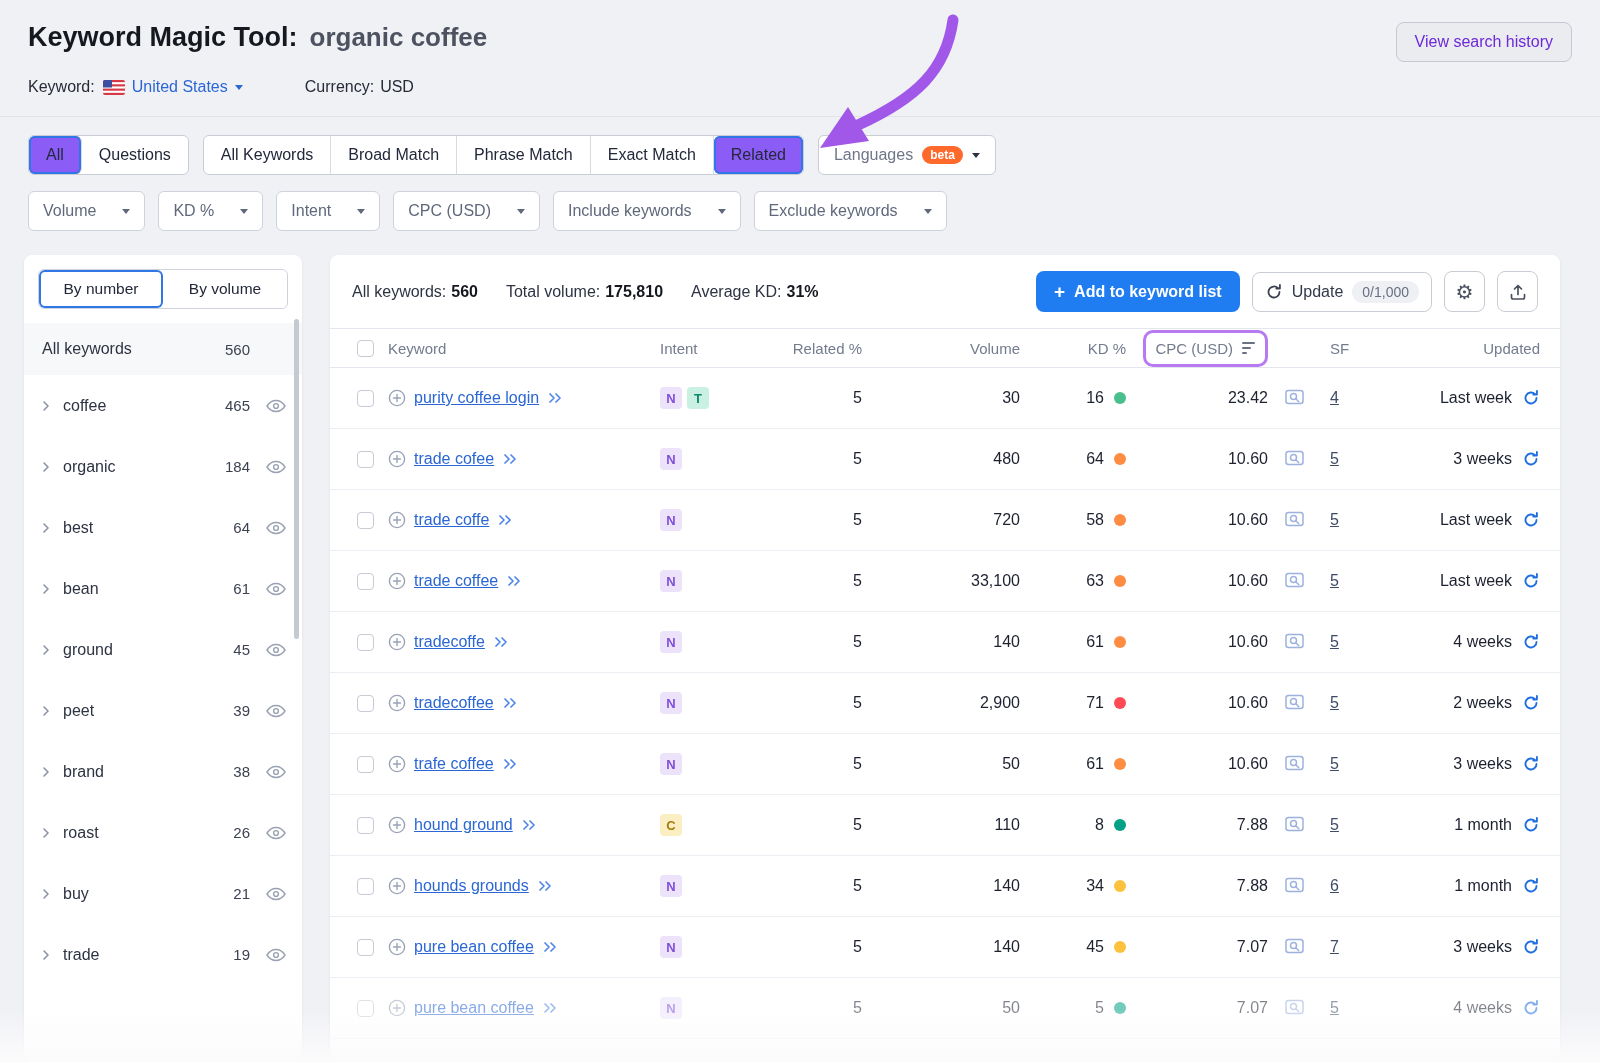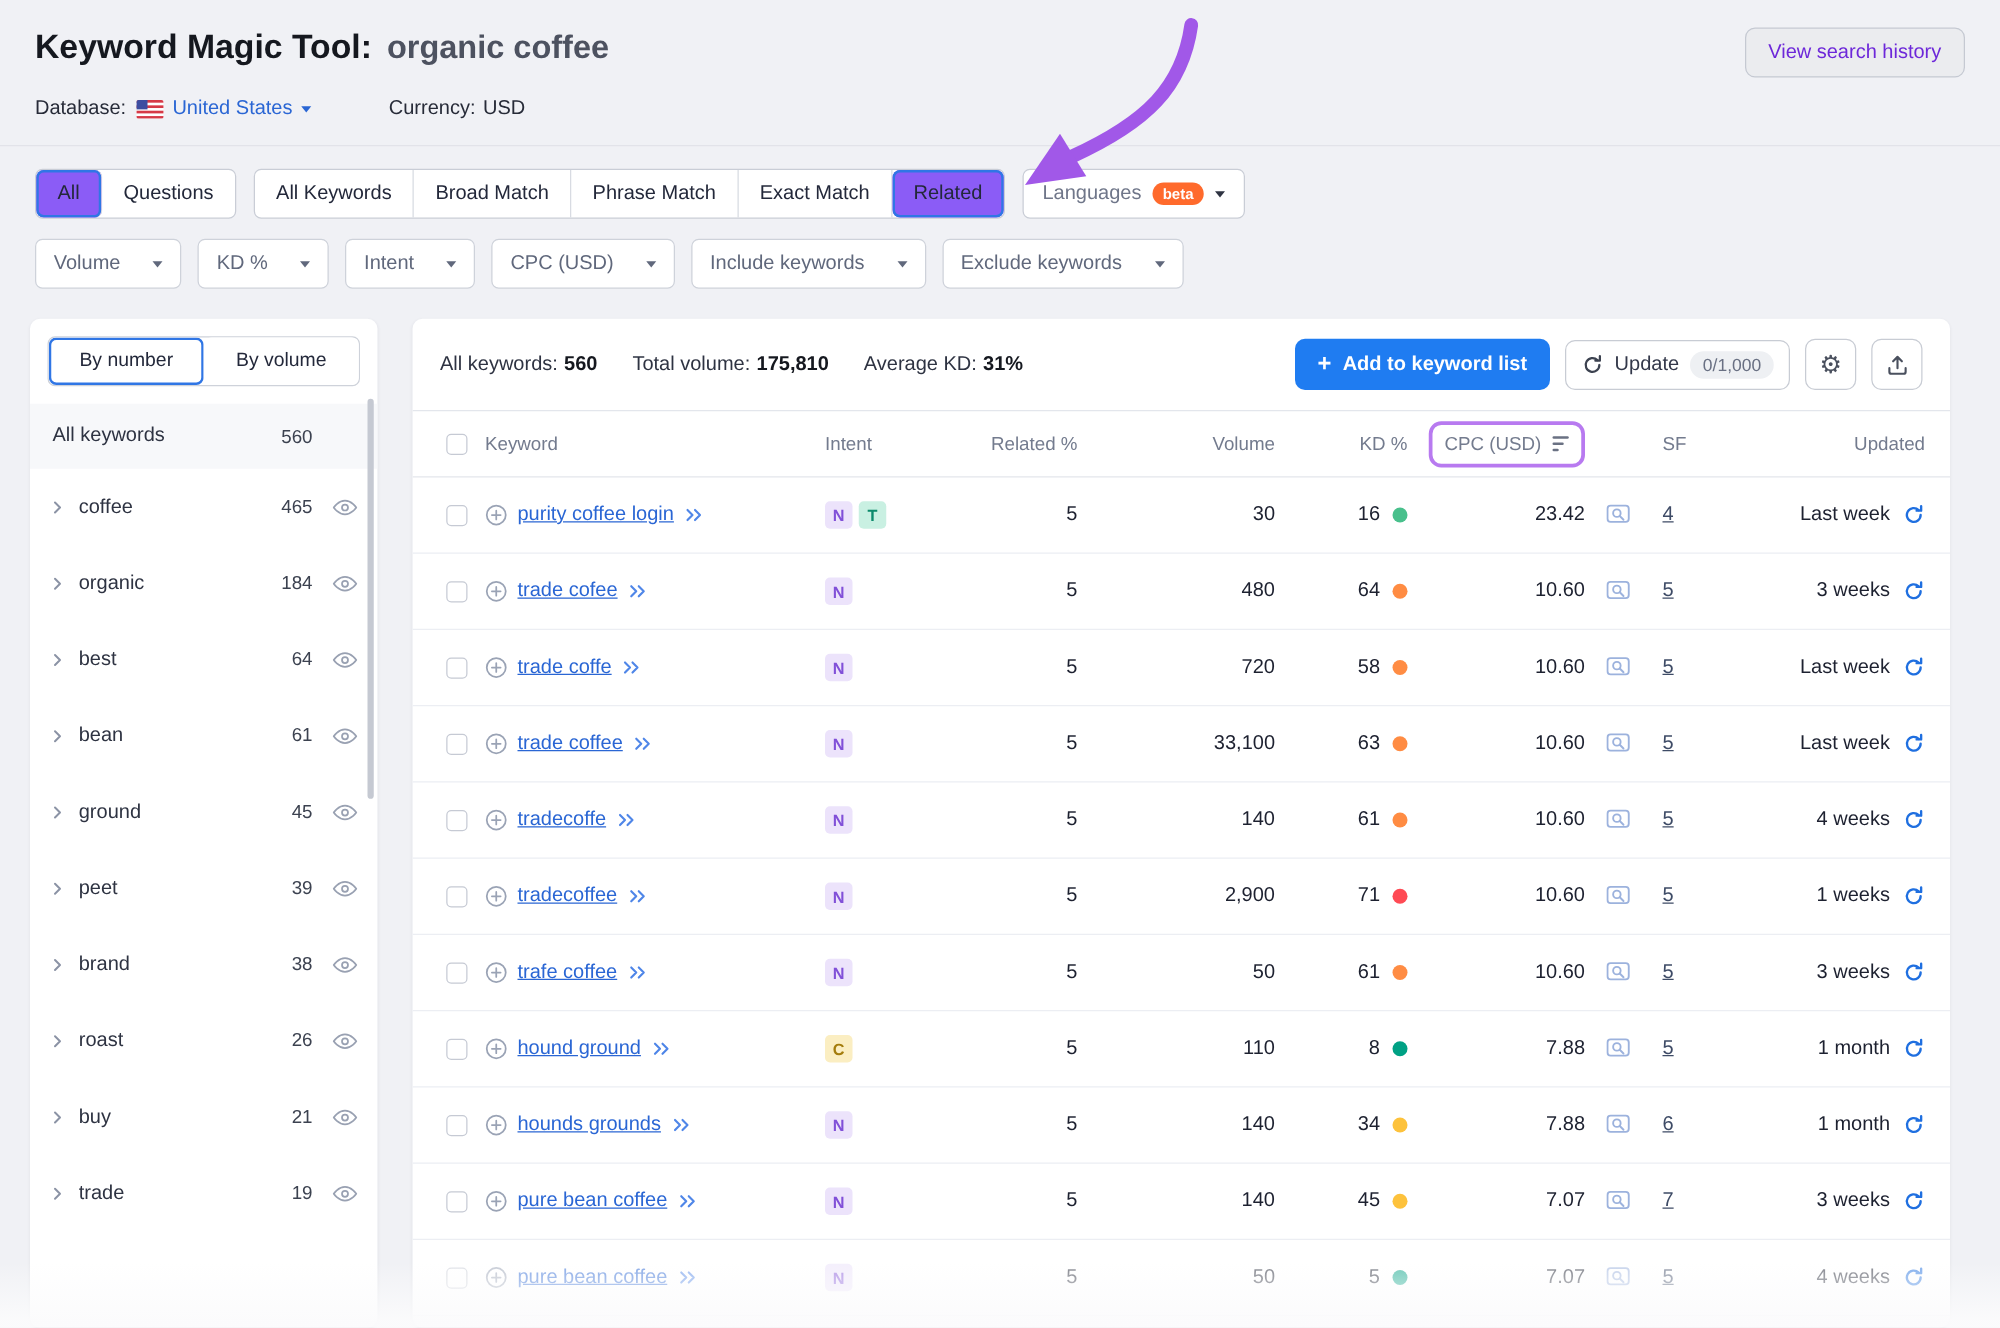--- a/index.html
+++ b/index.html
@@ -64,21 +64,21 @@
   .update-btn{display:flex;align-items:center;gap:9px;background:#fff;border:1px solid #c8ccd4;border-radius:8px;padding:8px 12px;font-size:16px;color:#33384a;cursor:pointer}
   .counter-pill{background:#eef0f3;border-radius:11px;padding:3px 10px;font-size:14px;color:#697083}
   .icon-btn{width:41px;height:41px;display:flex;align-items:center;justify-content:center;background:#fff;border:1px solid #c8ccd4;border-radius:8px;color:#4a505e;cursor:pointer}
   .gear{font-size:20px;line-height:1}
   .refresh{display:inline-flex;line-height:0}
   .refresh.dark{color:#3c4250}
   .refresh.blue{color:#1f6fe0;cursor:pointer}
 
   
   .t-head,.t-row{display:grid;grid-template-columns:46px minmax(0,1fr) 84px 118px 158px 106px 142px 56px 44px 172px;align-items:center;padding:0 20px 0 12px}
-  .t-head{height:54px;border-top:1px solid #e3e6ec;border-bottom:1px solid #e3e6ec;font-size:15px;color:#737b8e}
+  .t-head{height:40px;border-top:1px solid #e3e6ec;border-bottom:1px solid #e3e6ec;font-size:15px;color:#737b8e}
   .t-row{height:61px;border-bottom:1px solid #eceef3;font-size:16px;color:#1d2130}
   .t-body .t-row:last-child{opacity:.55}
   .num{text-align:right}
   .c-check{display:flex;justify-content:center}
   .checkbox{width:17px;height:17px;border:1.5px solid #c6cad4;border-radius:4px;background:#fff;display:inline-block;cursor:pointer}
   .c-kw{display:flex;align-items:center;gap:8px;overflow:hidden;white-space:nowrap}
   .plus-circle{color:#9aa3b5;display:inline-flex;line-height:0;cursor:pointer}
   .kw-link{color:#2a66d4;text-decoration:underline;cursor:pointer}
   .dbl-chev{color:#4f86e8;display:inline-flex;line-height:0;cursor:pointer}
   .c-intent{display:flex;gap:5px}
@@ -107,21 +107,21 @@
 
   <div class="topbar">
     <div class="title-row">
       <div class="titles">
         <span class="title">Keyword Magic Tool:</span>
         <span class="query">organic coffee</span>
       </div>
       <button class="ghost-btn">View search history</button>
     </div>
     <div class="meta-row">
-      <span class="meta-label">Database:</span>
+      <span class="meta-label">Keyword:</span>
       <span class="flag">
         <svg width="22" height="15" viewBox="0 0 22 15">
             <rect width="22" height="15" fill="#ffffff"></rect>
             <g fill="#d63946">
               <rect y="0" width="22" height="2.14"></rect>
               <rect y="4.28" width="22" height="2.14"></rect>
               <rect y="8.57" width="22" height="2.14"></rect>
               <rect y="12.85" width="22" height="2.15"></rect>
             </g>
             <rect width="9" height="7.5" fill="#3d4da0"></rect>
@@ -690,21 +690,21 @@
             <span class="ads-icon">
               <svg width="22" height="18" viewBox="0 0 22 18">
                   <rect x="1" y="1.5" width="17" height="13" rx="2.5" fill="none" stroke="currentColor" stroke-width="1.5"></rect>
                   <circle cx="8.5" cy="7.5" r="3" fill="none" stroke="currentColor" stroke-width="1.5"></circle>
                   <path d="M10.8 9.8l3 3" stroke="currentColor" stroke-width="1.5" stroke-linecap="round"></path>
                 </svg>
             </span>
           </div>
           <div class="c-sf"><a class="sf-link">5</a></div>
           <div class="c-upd">
-            <span>1 weeks</span>
+            <span>2 weeks</span>
             <span class="refresh blue">
               <svg width="18" height="18" viewBox="0 0 18 18">
                   <path d="M14.5 9a5.5 5.5 0 1 1-1.6-3.9" fill="none" stroke="currentColor" stroke-width="1.9" stroke-linecap="round"></path>
                   <path d="M14.9 1.9v3.6h-3.6" fill="none" stroke="currentColor" stroke-width="1.9" stroke-linecap="round" stroke-linejoin="round"></path>
                 </svg>
             </span>
           </div>
         </div>
           <div class="t-row">
           <div class="c-check">

